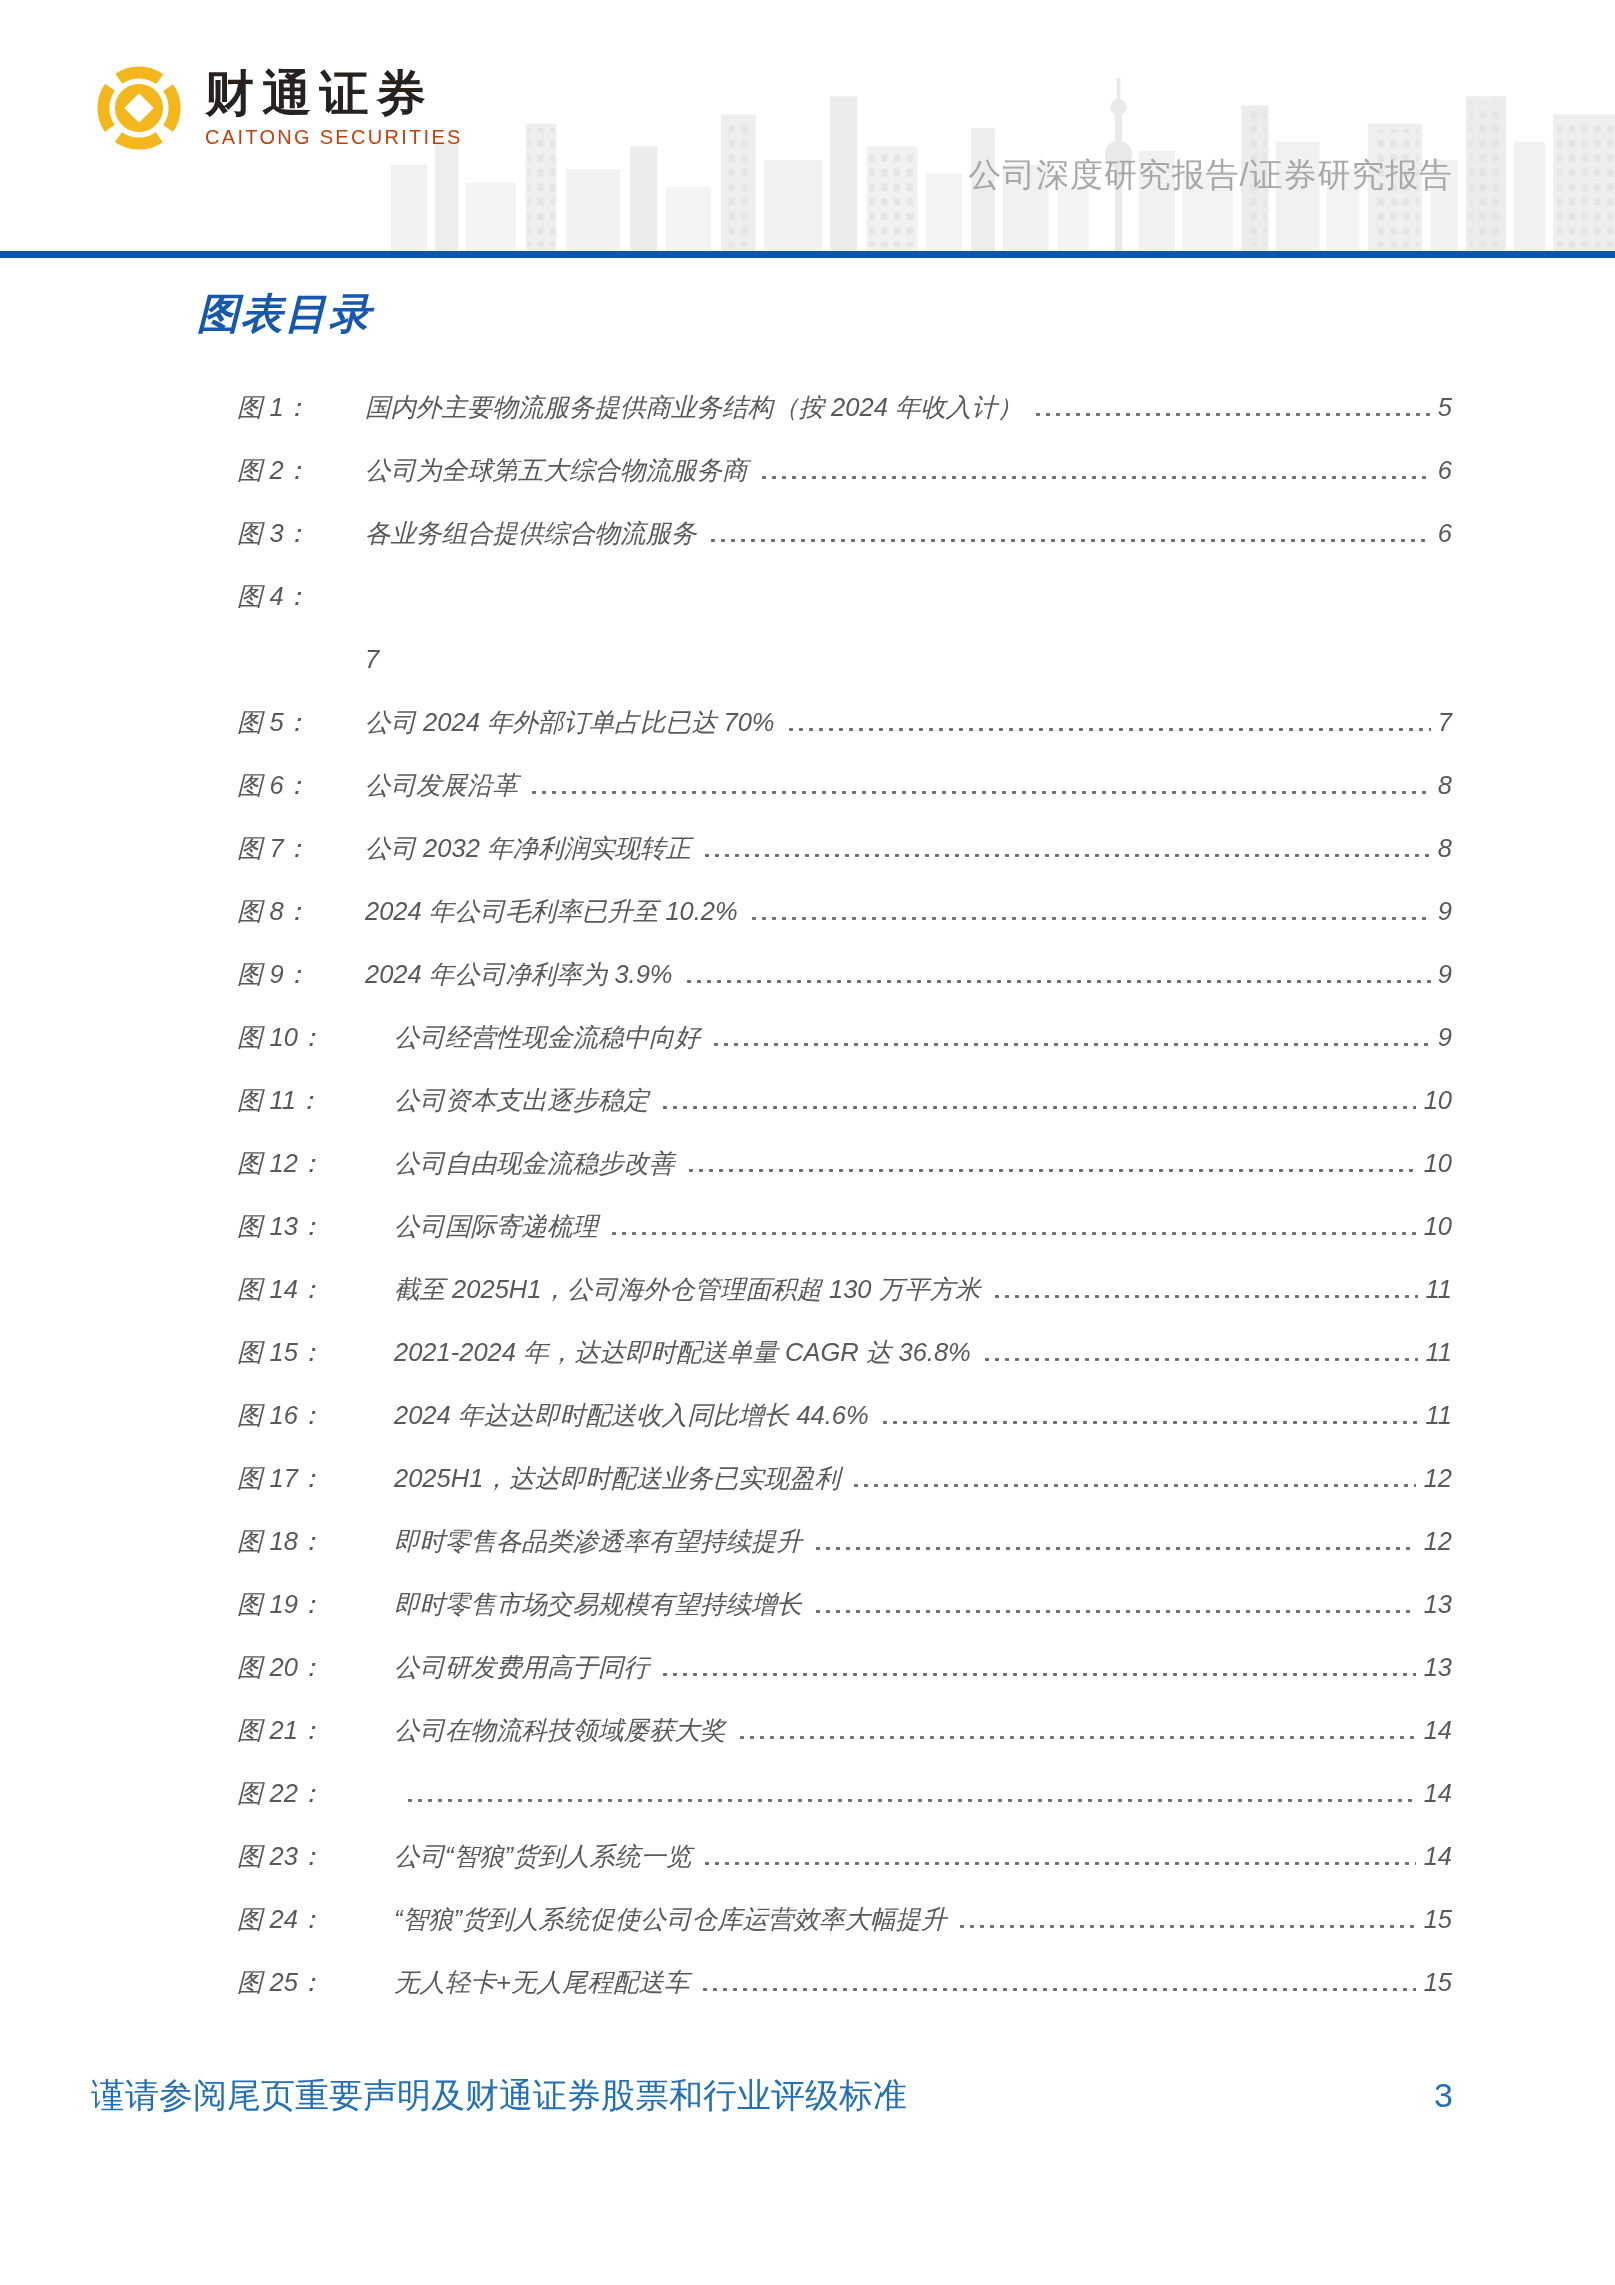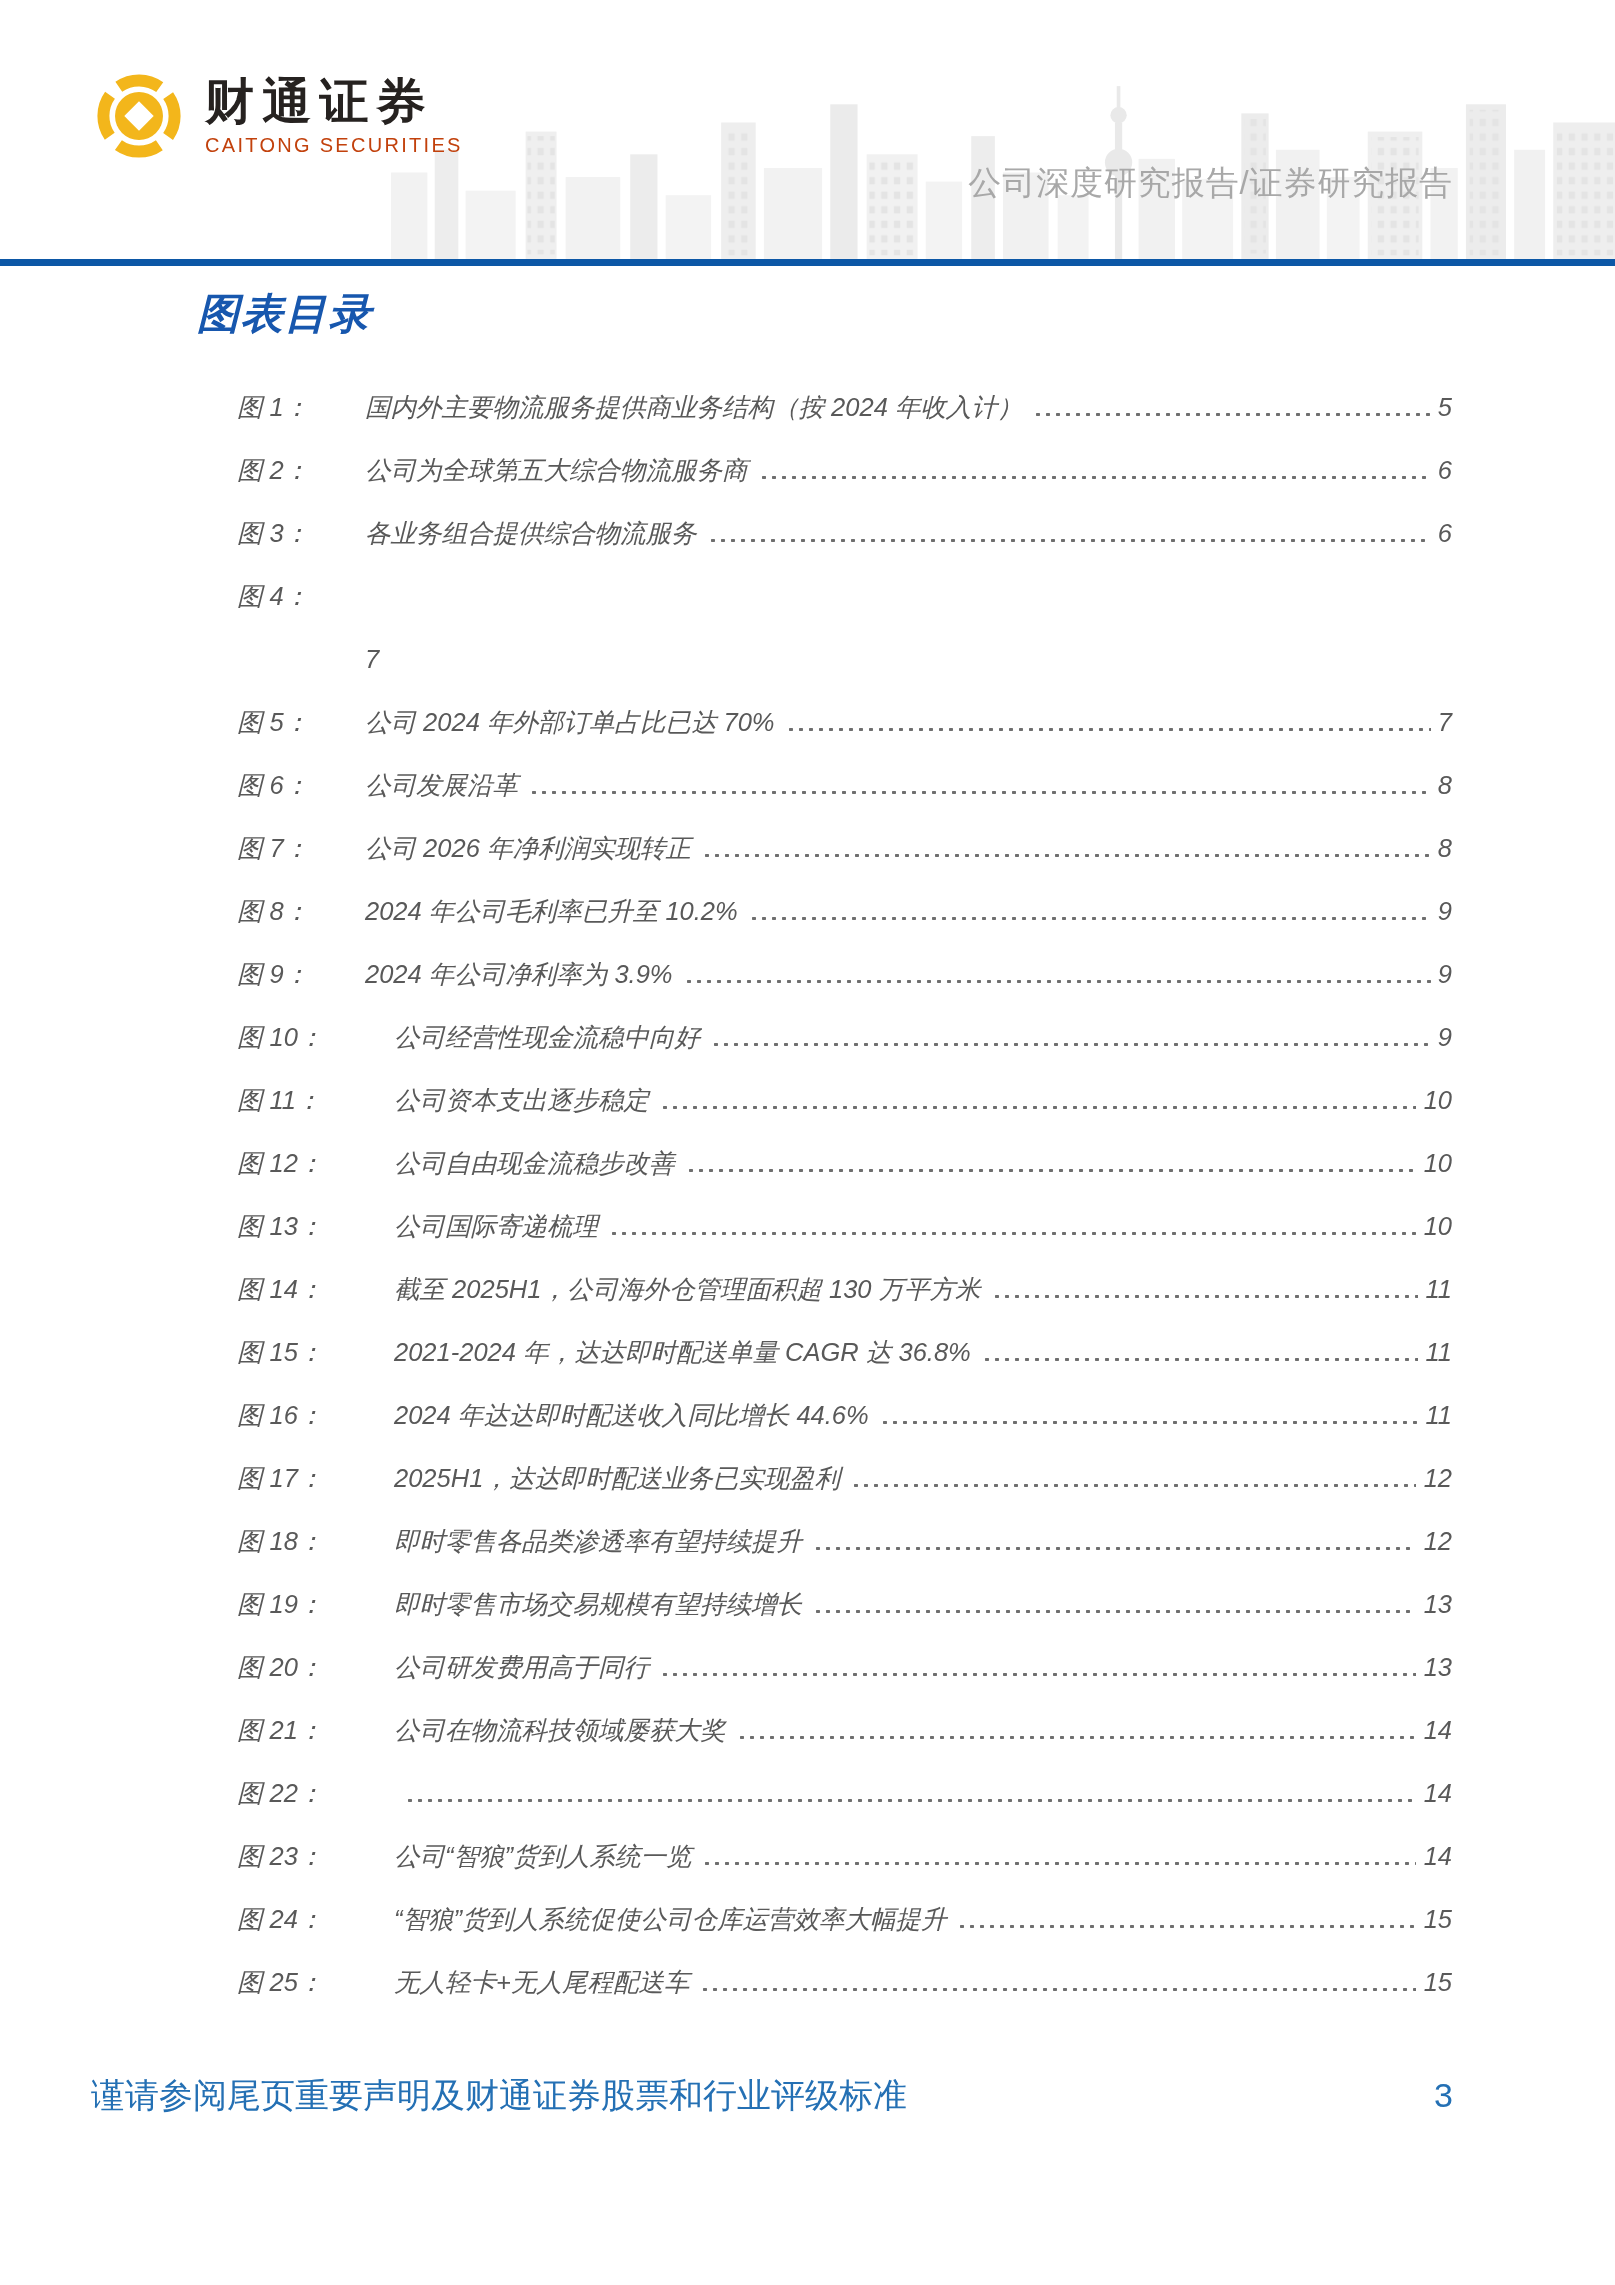--- a/index.html
+++ b/index.html
@@ -12,21 +12,21 @@
   *{margin:0;padding:0;box-sizing:border-box;}
   html,body{width:1616px;height:2286px;background:#fff;}
   body{
     font-family:"Liberation Sans","DejaVu Sans",sans-serif;
     position:relative;
     overflow:hidden;
     color:var(--text-gray);
   }
 
   
-  .page-header{position:absolute;top:12px;left:0;width:1616px;height:254px;}
+  .page-header{position:absolute;top:4px;left:0;width:1616px;height:254px;}
   .brand{position:absolute;left:91px;top:56px;display:flex;align-items:center;}
   .brand-icon{width:96px;height:96px;display:block;}
   .brand-text{margin-left:18px;}
   .brand-zh{
     font-size:49px;font-weight:bold;color:#262220;letter-spacing:8.2px;
     line-height:55px;font-family:"DejaVu Sans","Liberation Sans",sans-serif;
   }
   .brand-en{
     font-size:20px;color:#c2410c;letter-spacing:2.3px;margin-top:4.5px;
     line-height:23.6px;font-weight:500;
@@ -180,21 +180,21 @@
     <span class="toc-page">7</span>
   </div>
       <div class="toc-row">
     <span class="toc-label">图 6：</span>
     <span class="toc-title">公司发展沿革</span>
     <span class="toc-dots"></span>
     <span class="toc-page">8</span>
   </div>
       <div class="toc-row">
     <span class="toc-label">图 7：</span>
-    <span class="toc-title">公司 2026 年净利润实现转正</span>
+    <span class="toc-title">公司 2032 年净利润实现转正</span>
     <span class="toc-dots"></span>
     <span class="toc-page">8</span>
   </div>
       <div class="toc-row">
     <span class="toc-label">图 8：</span>
     <span class="toc-title">2024 年公司毛利率已升至 10.2%</span>
     <span class="toc-dots"></span>
     <span class="toc-page">9</span>
   </div>
       <div class="toc-row">

